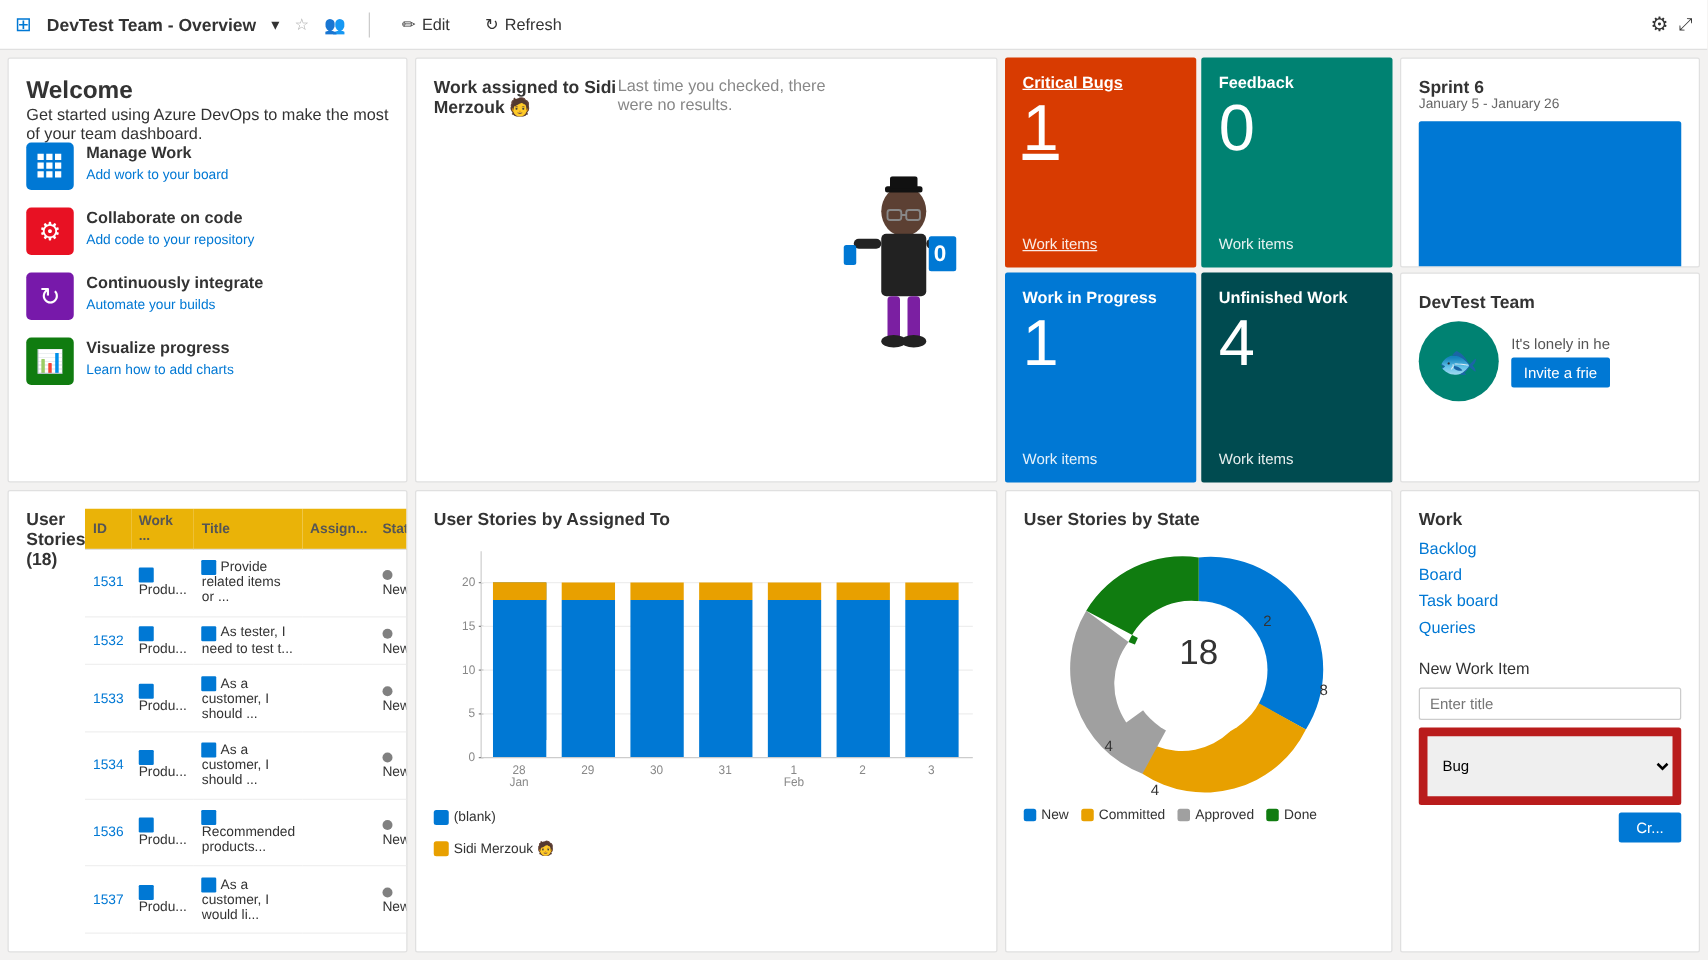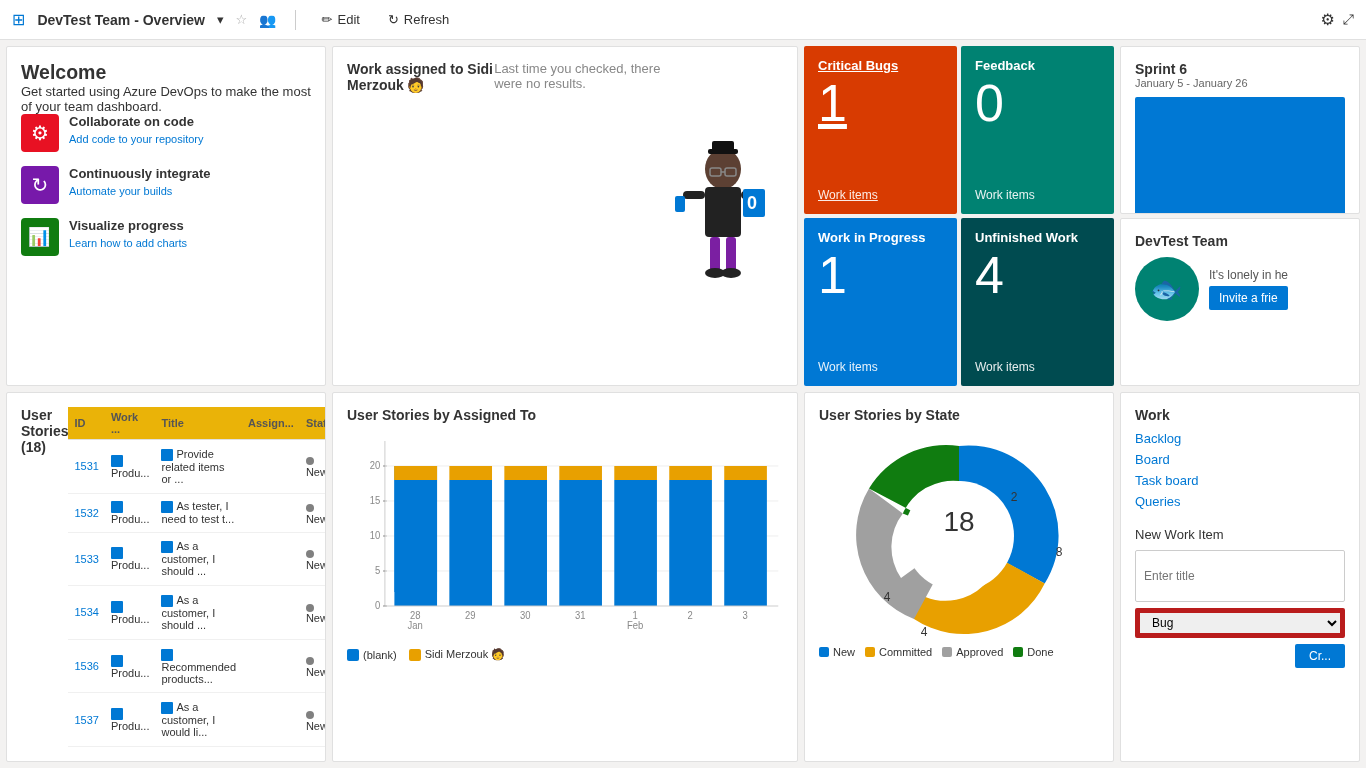--- a/index.html
+++ b/index.html
@@ -72,20 +72,39 @@
     <span style="cursor:pointer; font-size:14px;">⤢</span>
   </div>
 </div>
 
 <div style="display:grid; grid-template-columns:320px 1fr 310px 240px; grid-template-rows:340px 1fr; gap:6px; padding:6px; height:calc(768px - 40px); overflow:hidden;">
 
   <div class="panel" style="grid-column:1; grid-row:1; overflow:hidden;">
     <h2>Welcome</h2>
     <p class="subtitle">Get started using Azure DevOps to make the most of your team dashboard.</p>
 
+    <div class="welcome-item">
+      <div class="welcome-icon" style="background:#0078d4;">
+        <svg width="24" height="24" viewBox="0 0 24 24" fill="white">
+          <rect x="2" y="2" width="5" height="5"></rect>
+            <rect x="9" y="2" width="5" height="5"></rect>
+            <rect x="16" y="2" width="5" height="5"></rect>
+          <rect x="2" y="9" width="5" height="5"></rect>
+            <rect x="9" y="9" width="5" height="5"></rect>
+            <rect x="16" y="9" width="5" height="5"></rect>
+          <rect x="2" y="16" width="5" height="5"></rect>
+            <rect x="9" y="16" width="5" height="5"></rect>
+            <rect x="16" y="16" width="5" height="5"></rect>
+        </svg>
+      </div>
+      <div class="welcome-item-text">
+        <h3>Manage Work</h3>
+        <a href="#">Add work to your board</a>
+      </div>
+    </div>
 
     <div class="welcome-item">
       <div class="welcome-icon" style="background:#e81123;">
         <span style="font-size:20px; color:white;">⚙</span>
       </div>
       <div class="welcome-item-text">
         <h3>Collaborate on code</h3>
         <a href="#">Add code to your repository</a>
       </div>
     </div>
@@ -341,21 +360,21 @@
       <text x="72" y="198" text-anchor="middle" font-size="10" fill="#888">Jan</text>
       <text x="130" y="188" text-anchor="middle" font-size="10" fill="#888">29</text>
       <text x="188" y="188" text-anchor="middle" font-size="10" fill="#888">30</text>
       <text x="246" y="188" text-anchor="middle" font-size="10" fill="#888">31</text>
       <text x="304" y="188" text-anchor="middle" font-size="10" fill="#888">1</text>
       <text x="304" y="198" text-anchor="middle" font-size="10" fill="#888">Feb</text>
       <text x="362" y="188" text-anchor="middle" font-size="10" fill="#888">2</text>
       <text x="420" y="188" text-anchor="middle" font-size="10" fill="#888">3</text>
     </svg>
     
-    <div style="display:flex; gap:12px; font-size:11px; margin-top:4px;">
+    <div style="display:flex; gap:12px; font-size:11px; margin-top:4px;flex-direction:column;">
       <div style="display:flex; align-items:center; gap:4px;">
         <div style="width:12px; height:12px; background:#0078d4; border-radius:2px;"></div>
         <span>(blank)</span>
       </div>
       <div style="display:flex; align-items:center; gap:4px;">
         <div style="width:12px; height:12px; background:#e8a000; border-radius:2px;"></div>
         <span>Sidi Merzouk 🧑</span>
       </div>
     </div>
   </div>
@@ -406,22 +425,22 @@
     <div>
       <div style="font-size:14px; font-weight:600; margin-bottom:8px;">Work</div>
       <a href="#" class="work-link">Backlog</a>
       <a href="#" class="work-link">Board</a>
       <a href="#" class="work-link">Task board</a>
       <a href="#" class="work-link">Queries</a>
     </div>
 
     <div class="new-work-item">
       <h4>New Work Item</h4>
-      <input type="text" style="width: 100%; border: 1px solid rgb(204, 204, 204); padding: 18px 8px; font-size: 12px; border-radius: 2px; margin-bottom: 6px;" placeholder="Enter title">
-      <select style="width:100%; border:5px solid #b91c1c; padding:2px 8px; font-size:12px; border-radius:2px; margin-bottom:6px;">
+      <input type="text" style="width: 100%; border: 1px solid rgb(204, 204, 204); padding: 5px 8px; font-size: 12px; border-radius: 2px; margin-bottom: 6px;" placeholder="Enter title">
+      <select style="width:100%; border:7px solid #b91c1c; padding:16px 8px; font-size:12px; border-radius:2px; margin-bottom:6px;">
         <option>Bug</option>
         <option>User Story</option>
         <option>Task</option>
         <option>Feature</option>
       </select>
       <div style="display:flex; justify-content:flex-end;">
         <button style="background:#0078d4; color:#fff; border:none; padding:5px 14px; font-size:12px; cursor:pointer; border-radius:2px;">Cr...</button>
       </div>
     </div>
   </div>

